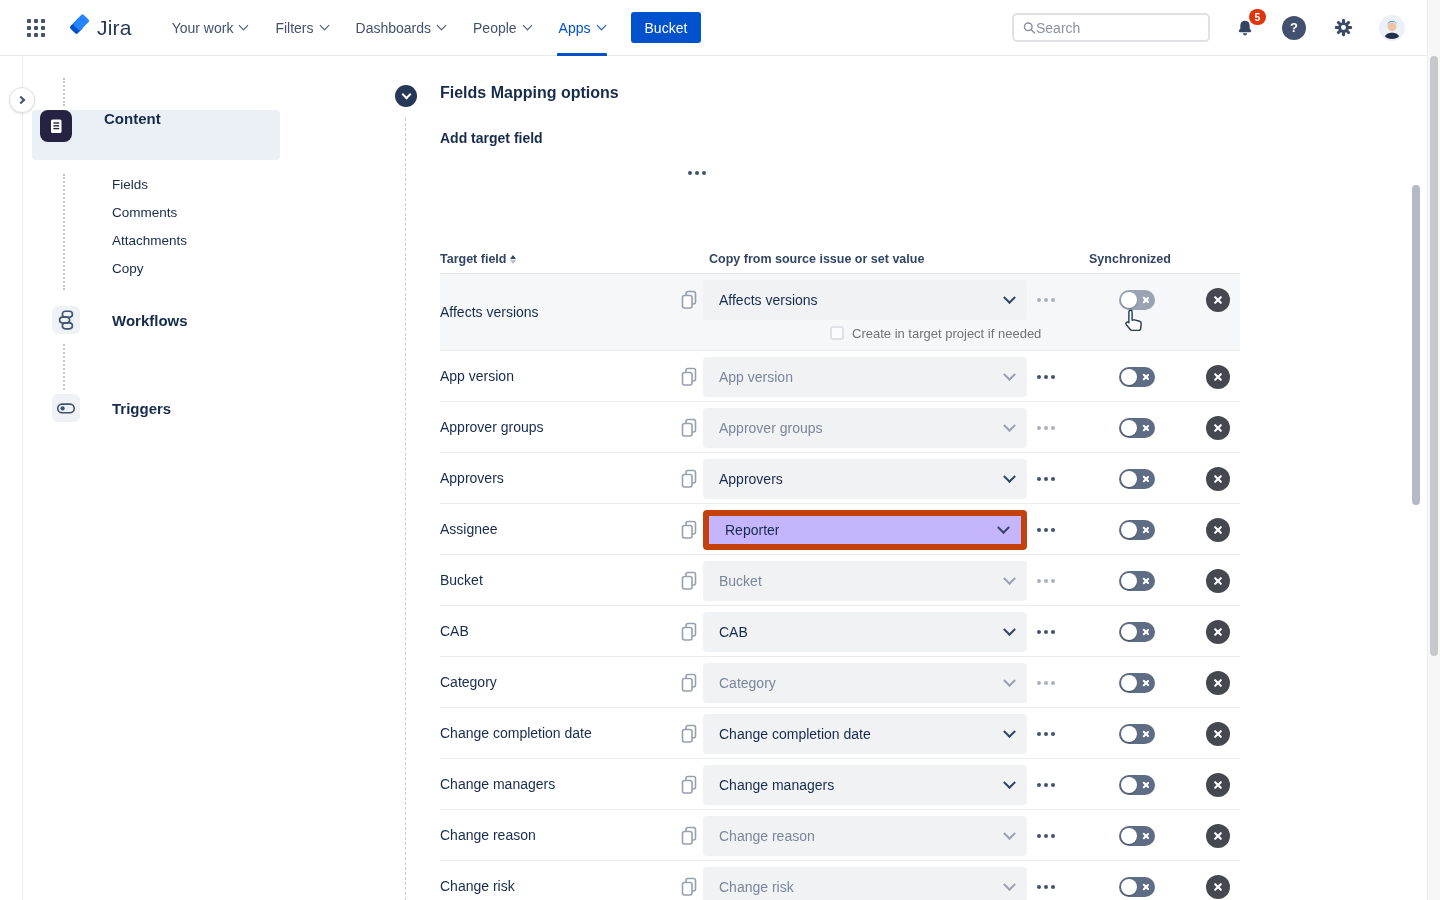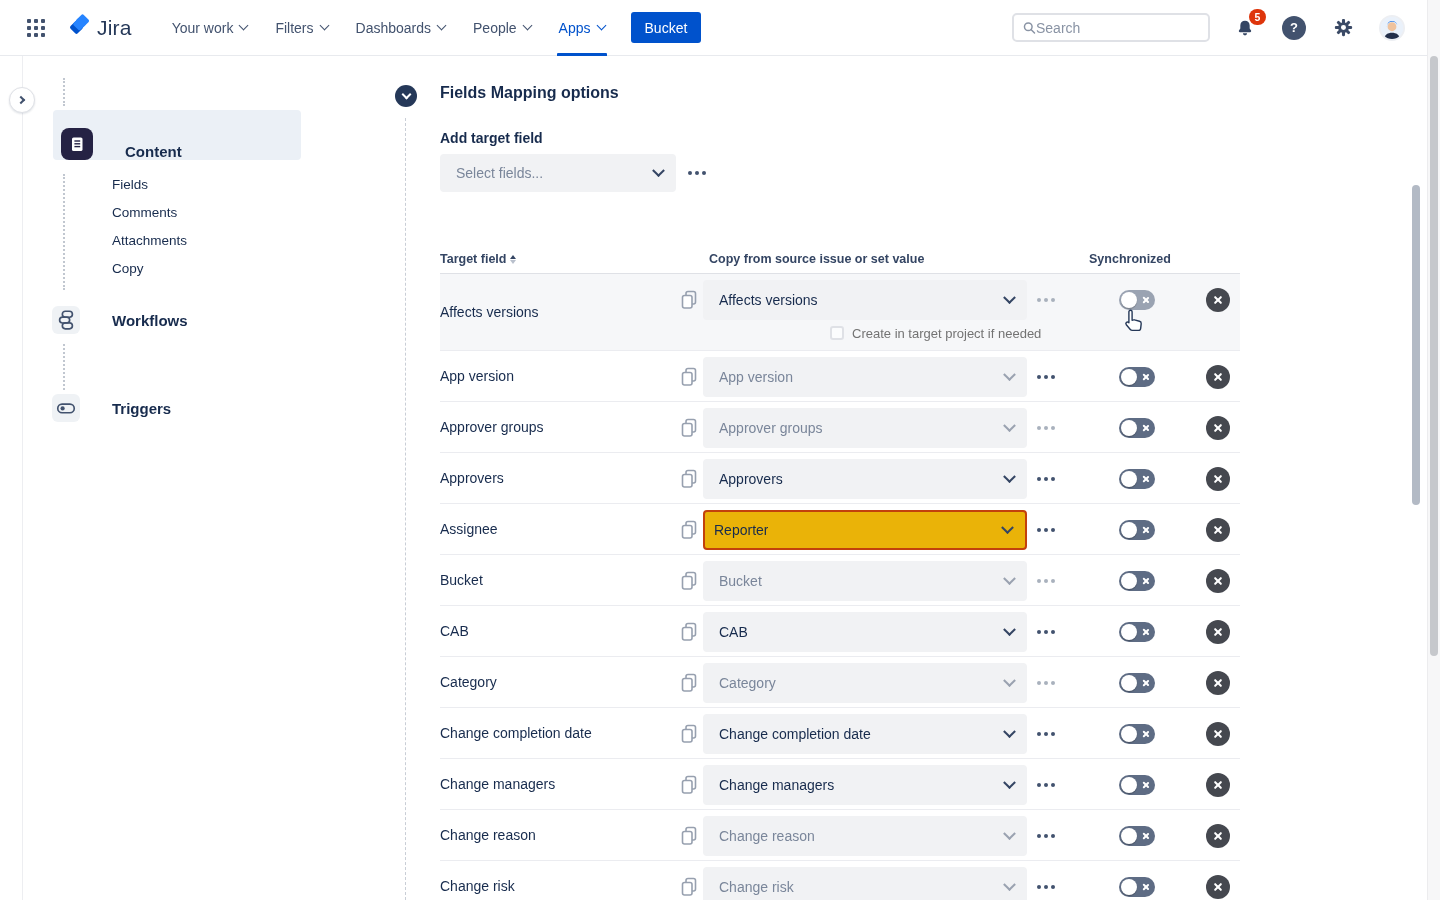--- a/index.html
+++ b/index.html
@@ -40,22 +40,22 @@
   .canvas{position:absolute;left:0;top:56px;width:1440px;height:844px;background:#fff;}
 
   
   .panel-line{position:absolute;left:22px;top:0;bottom:0;width:1px;background:#EDEEF1;}
   .expand-btn{position:absolute;left:9px;top:31px;width:26px;height:26px;border-radius:50%;background:#fff;
               border:1px solid #DFE1E6;box-shadow:0 1px 2px rgba(9,30,66,.12);display:flex;align-items:center;justify-content:center;cursor:pointer;z-index:3;}
   .chev-right{display:inline-block;width:6px;height:6px;border-right:2px solid #42526E;border-top:2px solid #42526E;
               transform:rotate(45deg);margin-left:-2px;}
   .dotline{position:absolute;left:63px;width:0;border-left:2px dotted #C1C7D0;}
   .dot-a{top:22px;height:28px;} .dot-b{top:118px;height:116px;} .dot-c{top:288px;height:46px;}
-  .content-item{position:absolute;left:53px;top:54px;width:248px;height:50px;background:#EBF0F6;border-radius:4px;
-                display:flex;align-items:flex-end;cursor:pointer;}
+  .content-item{position:absolute;left:32px;top:54px;width:248px;height:50px;background:#EBF0F6;border-radius:4px;
+                display:flex;align-items:flex-start;cursor:pointer;}
   .content-ic{width:32px;height:32px;border-radius:8px;background:#252244;margin-left:8px;display:flex;align-items:center;justify-content:center;}
   .content-label{margin-left:32px;font-size:15px;font-weight:700;color:#172B4D;}
   .sub-item{position:absolute;left:112px;font-size:13.5px;color:#172B4D;line-height:16px;cursor:pointer;}
   .side-row{position:absolute;left:52px;display:flex;align-items:center;cursor:pointer;}
   .side-ic{width:28px;height:28px;border-radius:6px;background:#EFF2F5;display:flex;align-items:center;justify-content:center;}
   .side-label{margin-left:32px;font-size:15px;font-weight:700;color:#172B4D;}
 
   
   .collapse-circle{position:absolute;left:395px;top:29px;width:22px;height:22px;border-radius:50%;background:#253858;
                    display:flex;align-items:center;justify-content:center;cursor:pointer;}
@@ -87,21 +87,21 @@
   .row{position:relative;height:51px;border-bottom:1px solid #EBECF0;}
   .row.tall{height:77px;}
   .row.hover{background:#F6F7F9;}
   .row-label{position:absolute;left:0;top:0;bottom:0;display:flex;align-items:center;font-size:14px;font-weight:500;color:#172B4D;}
   .copy-ic{position:absolute;left:239px;top:15px;}
   .dropdown{position:absolute;left:263px;top:6px;width:324px;height:40px;background:#F1F2F4;border-radius:4px;
             display:flex;align-items:center;padding:0 36px 0 16px;cursor:pointer;}
   .dd-text{font-size:14px;color:#172B4D;white-space:nowrap;overflow:hidden;}
   .row.state-placeholder .dd-text{color:#7A869A;}
   .row.state-placeholder .dd-chevron{border-color:#9AA2B0;}
-  .row.state-focused .dropdown{background:#eab308;border:2px solid #c2410c;padding-left:9px;}
+  .row.state-focused .dropdown{background:#c4b5fd;border:6px solid #c2410c;padding-left:16px;}
   .row-meatball{position:absolute;left:597px;top:24px;}
   .toggle{position:absolute;left:679px;top:16px;width:36px;height:20px;border-radius:10px;background:#5E6C84;cursor:pointer;}
   .toggle.hovered{background:#9AA3B2;}
   .toggle .knob{position:absolute;left:2px;top:2px;width:16px;height:16px;border-radius:50%;background:#fff;box-shadow:0 1px 1px rgba(0,0,0,.25);}
   .xmark{position:relative;display:inline-block;}
   .xmark::before,.xmark::after{content:"";position:absolute;left:50%;top:0;bottom:0;width:1.6px;margin-left:-.8px;background:#fff;border-radius:1px;}
   .xmark::before{transform:rotate(45deg);} .xmark::after{transform:rotate(-45deg);}
   .toggle .xmark{position:absolute;right:5px;top:6px;width:8px;height:8px;}
   .remove-btn{position:absolute;left:766px;top:14px;width:24px;height:24px;border-radius:50%;background:#45484F;cursor:pointer;}
   .remove-btn .xmark{position:absolute;left:7px;top:7px;width:10px;height:10px;}
@@ -252,24 +252,20 @@
     <span class="side-label">Triggers</span>
   </div>
 
   <div class="collapse-circle">
     <span class="chev-down-w"></span>
   </div>
   <div class="dashed-line"></div>
   <div class="section-title">Fields Mapping options</div>
 
   <div class="add-label">Add target field</div>
-  <div class="select-field">
-    <span class="ph">Select fields...</span>
-    <span class="dd-chevron"></span>
-  </div>
   <div class="meatball select-meatball">
       <i></i>
       <i></i>
       <i></i>
     </div>
 
   <div class="table">
     <div class="thead-cell th-target">
       <span>Target field</span>
       <span class="sort-ic">

